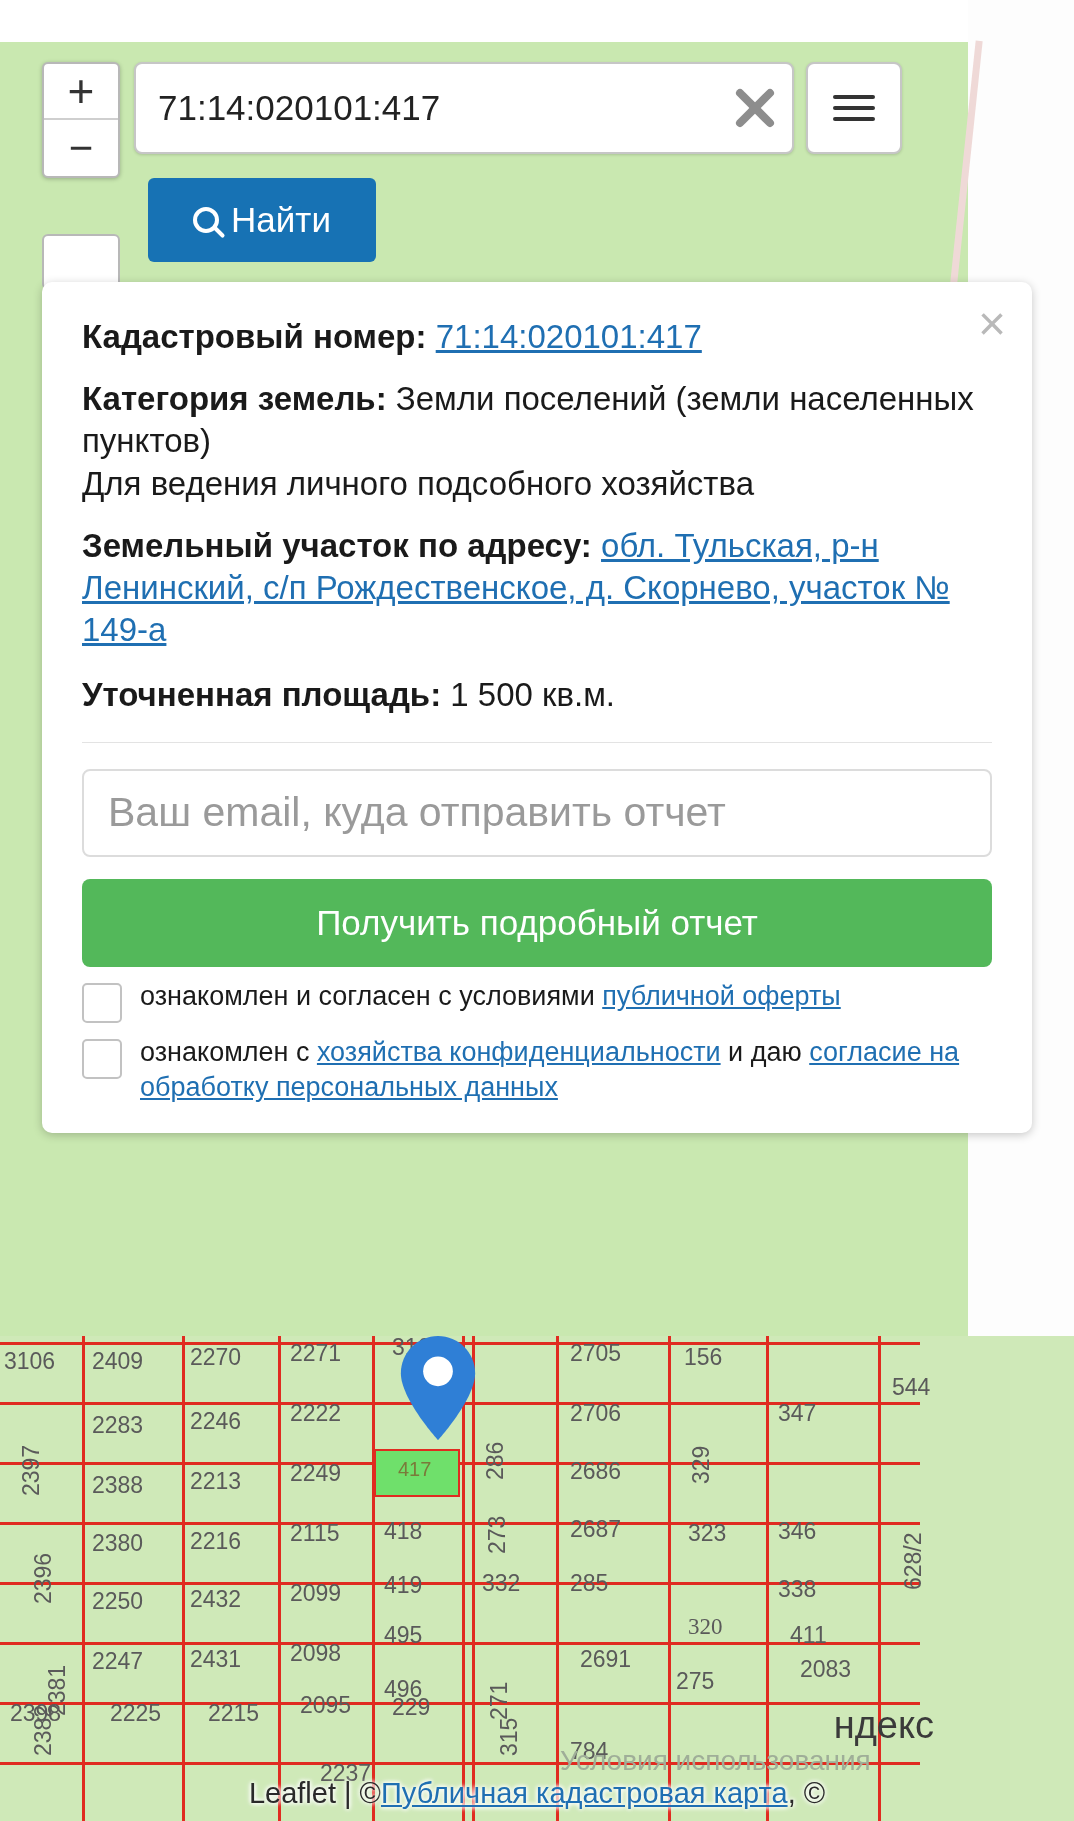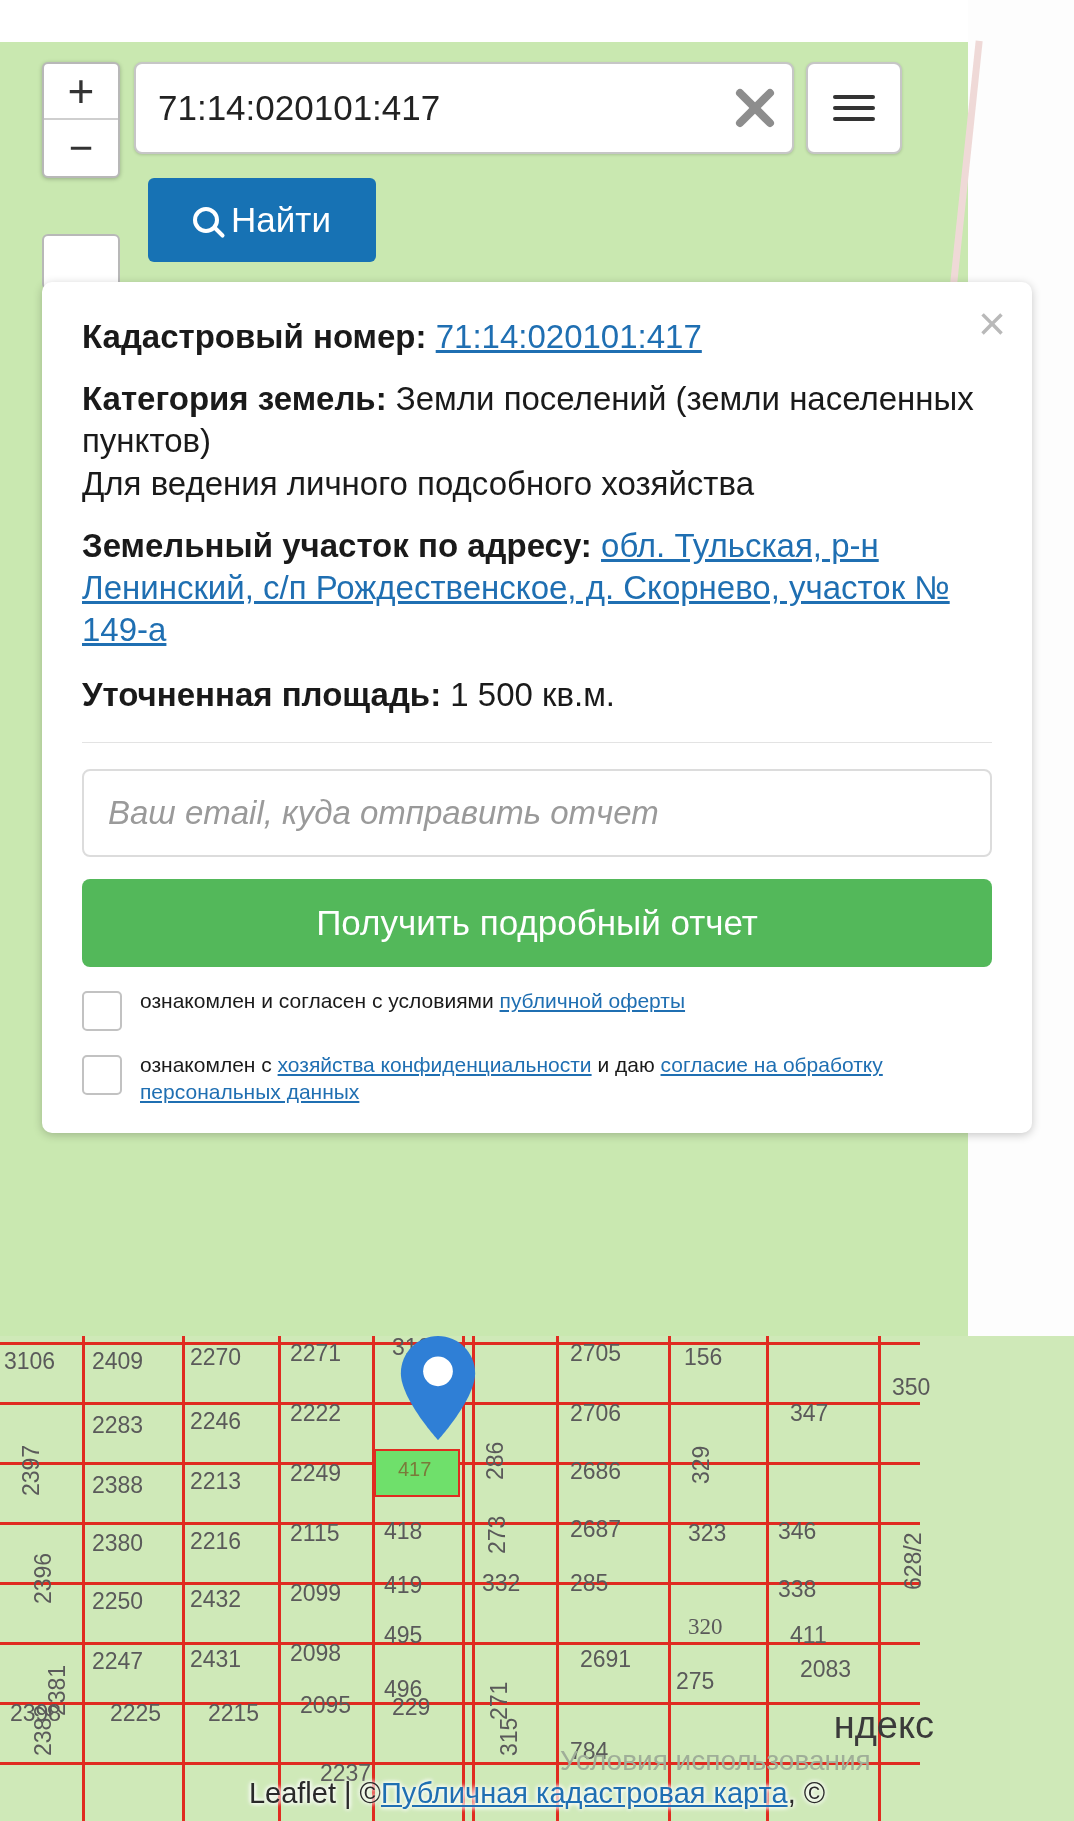--- a/index.html
+++ b/index.html
@@ -203,48 +203,47 @@
   .link { color: #1f6fb2; text-decoration: underline; cursor: pointer; }
   .row.addr { margin-bottom: 22px; }
   .row.area { margin-bottom: 26px; }
   .divider { height: 1px; background: #e3e3e3; margin: 6px 0 26px 0; }
 
   .email-input {
     width: 100%;
     height: 88px;
     border: 2px solid #dcdcdc;
     border-radius: 8px;
-    font-size: 33px;
+    font-size: 41px;
     padding: 0 24px;
     color: #222;
     outline: none;
     font-family: "Liberation Sans", sans-serif;
-    font-style: italic;
   }
   .email-input::placeholder { color: #9a9a9a; }
 
   .report-btn {
     margin-top: 22px;
     width: 100%;
     height: 88px;
     background: #53b85a;
     border: none;
     border-radius: 8px;
     color: #ffffff;
     font-size: 35px;
     cursor: pointer;
     font-family: "Liberation Sans", sans-serif;
   }
 
   .check-row {
     display: flex;
     align-items: flex-start;
     gap: 18px;
-    margin-top: 20px;
-    font-size: 21px;
+    margin-top: 12px;
+    font-size: 27px;
     color: #1a1a1a;
     line-height: 1.3;
   }
   .chk {
     flex: 0 0 auto;
     width: 40px; height: 40px;
     border: 2px solid #c2c2c2;
     border-radius: 5px;
     background: #fff;
     cursor: pointer;
@@ -346,21 +345,21 @@
         <span class="cad-label" style="left: 290px; top: 1340px;">2271</span>
         <span class="cad-label" style="left: 392px; top: 1334px;">316</span>
         <span class="cad-label" style="left: 570px; top: 1340px;">2705</span>
         <span class="cad-label" style="left: 684px; top: 1344px;">156</span>
         <span class="cad-label" style="left: 92px; top: 1412px;">2283</span>
         <span class="cad-label" style="left: 190px; top: 1408px;">2246</span>
         <span class="cad-label" style="left: 290px; top: 1400px;">2222</span>
         <span class="cad-label" style="left: 482px; top: 1480px; transform: rotate(-90deg); transform-origin: left top;">286</span>
         <span class="cad-label" style="left: 570px; top: 1400px;">2706</span>
         <span class="cad-label" style="left: 688px; top: 1484px; transform: rotate(-90deg); transform-origin: left top;">329</span>
-        <span class="cad-label" style="left: 778px; top: 1400px; margin-left: 12px;">347</span>
+        <span class="cad-label" style="left: 778px; top: 1400px;">347</span>
         <span class="cad-label" style="left: 18px; top: 1496px; transform: rotate(-90deg); transform-origin: left top;">2397</span>
         <span class="cad-label" style="left: 92px; top: 1472px;">2388</span>
         <span class="cad-label" style="left: 190px; top: 1468px;">2213</span>
         <span class="cad-label" style="left: 290px; top: 1460px;">2249</span>
         <span class="cad-label" style="left: 570px; top: 1458px;">2686</span>
         <span class="cad-label" style="left: 484px; top: 1554px; transform: rotate(-90deg); transform-origin: left top;">273</span>
         <span class="cad-label" style="left: 92px; top: 1530px;">2380</span>
         <span class="cad-label" style="left: 190px; top: 1528px;">2216</span>
         <span class="cad-label" style="left: 290px; top: 1520px;">2115</span>
         <span class="cad-label" style="left: 384px; top: 1518px;">418</span>
@@ -390,21 +389,21 @@
         <span class="cad-label" style="left: 10px; top: 1700px;">2398</span>
         <span class="cad-label" style="left: 110px; top: 1700px;">2225</span>
         <span class="cad-label" style="left: 208px; top: 1700px;">2215</span>
         <span class="cad-label" style="left: 300px; top: 1692px;">2095</span>
         <span class="cad-label" style="left: 392px; top: 1694px;">229</span>
         <span class="cad-label" style="left: 496px; top: 1756px; transform: rotate(-90deg); transform-origin: left top;">315</span>
         <span class="cad-label" style="left: 44px; top: 1716px; transform: rotate(-90deg); transform-origin: left top;">2381</span>
         <span class="cad-label" style="left: 30px; top: 1756px; transform: rotate(-90deg); transform-origin: left top;">2382</span>
         <span class="cad-label" style="left: 320px; top: 1760px;">2237</span>
         <span class="cad-label" style="left: 570px; top: 1738px;">784</span>
-        <span class="cad-label" style="left: 892px; top: 1374px;">350</span>
+        <span class="cad-label" style="left: 892px; top: 1374px;">544</span>
       </div>
 
     <svg class="marker" viewBox="0 0 40 56">
       <path d="M20 0C9 0 0 9 0 20c0 14 20 36 20 36s20-22 20-36C40 9 31 0 20 0z" fill="#2f7fd6"></path>
       <circle cx="20" cy="19" r="8" fill="#ffffff"></circle>
     </svg>
 
     <div class="terms-faint">Условия использования</div>
     <div class="yandex-mark">ндекс</div>
   </div>

